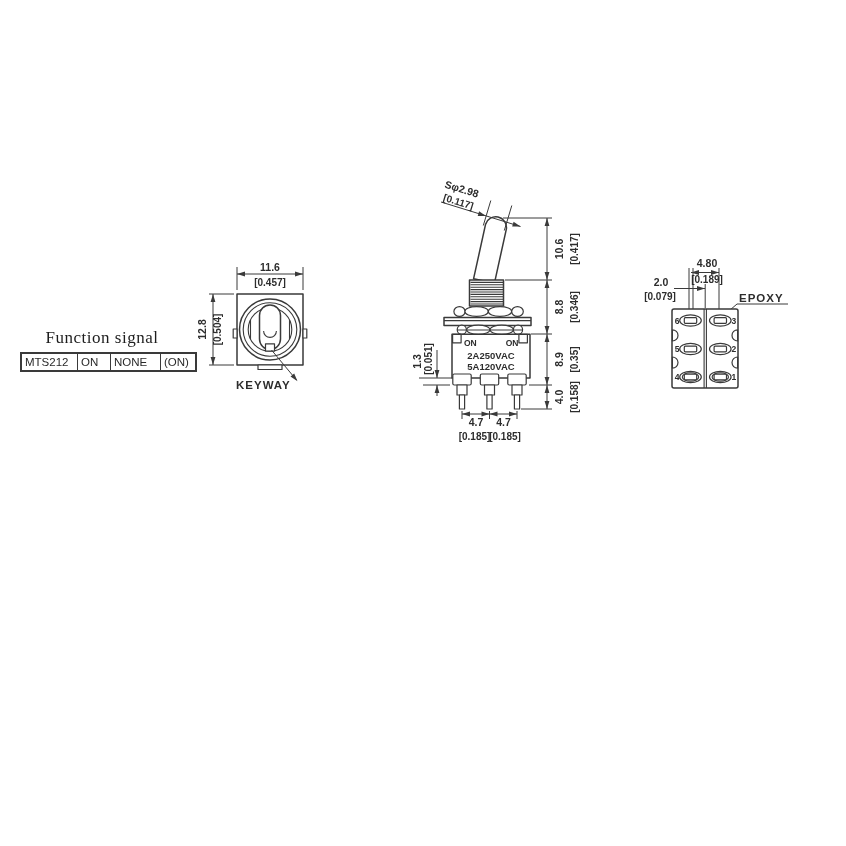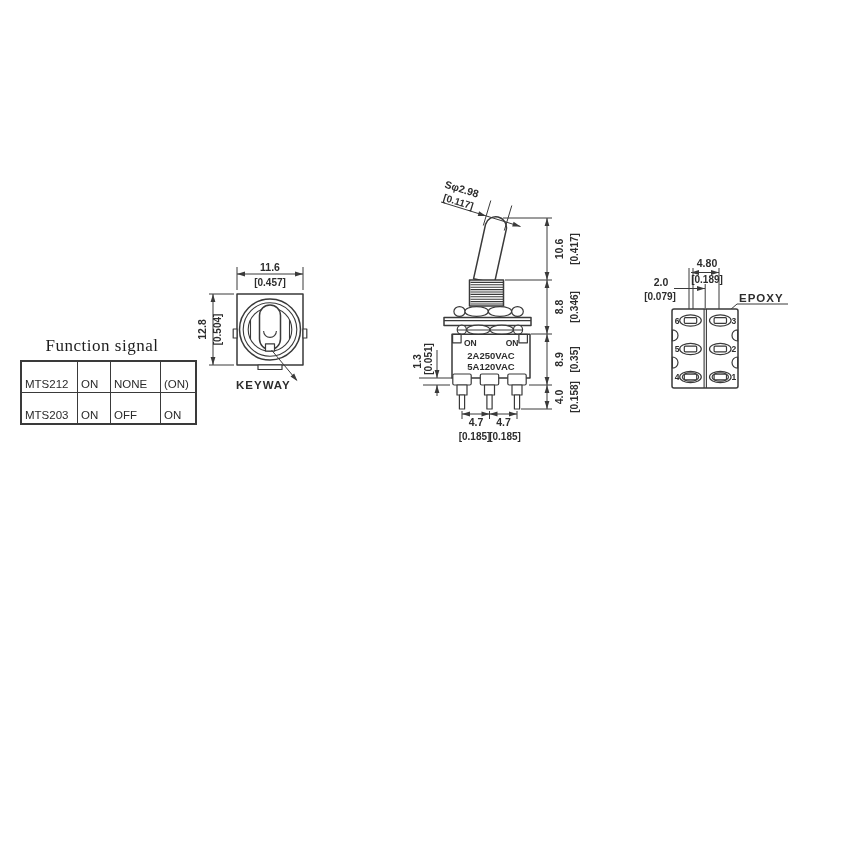--- a/index.html
+++ b/index.html
@@ -12,49 +12,43 @@
   .white2{fill:#ffffff;stroke:#3a3a3a;stroke-width:1.2;stroke-linejoin:round;}
   .dim{stroke:#3a3a3a;fill:none;stroke-width:1;}
   .arr{fill:#3a3a3a;stroke:none;}
   .dimtxt{font:bold 10.5px "Liberation Sans",sans-serif;fill:#2d2d2d;}
   .dimtxt2{font:bold 10px "Liberation Sans",sans-serif;fill:#2d2d2d;}
   .marktxt{font:bold 8.5px "Liberation Sans",sans-serif;fill:#2d2d2d;}
   .rattxt{font:bold 9.5px "Liberation Sans",sans-serif;fill:#2d2d2d;}
   .labtxt{font:bold 11.5px "Liberation Sans",sans-serif;fill:#2d2d2d;letter-spacing:1px;}
   .pintxt{font:bold 8.5px "Liberation Sans",sans-serif;fill:#2d2d2d;}
   .mid{text-anchor:middle;} .end{text-anchor:end;}
-  #fs-block{position:absolute;left:20px;top:336px;width:164px;}
+  #fs-block{position:absolute;left:20px;top:328px;width:164px;}
   #fs-title{font:17px "Liberation Serif",serif;color:#1d1d1d;text-align:center;
             width:100%;line-height:20px;margin-bottom:4px;letter-spacing:0.5px;}
   #fs-table{border-collapse:collapse;width:164px;table-layout:fixed;
             border:2px solid #3a3a3a;}
   #fs-table td{border:1.4px solid #3a3a3a;font:11.5px "Liberation Sans",sans-serif;
-            color:#2a2a2a;height:16px;padding:14px 0 0 3px;white-space:nowrap;overflow:hidden;margin-top:24px;}
+            color:#2a2a2a;height:16px;padding:0 0 0 3px;white-space:nowrap;overflow:hidden;margin-top:24px;}
   .c0{width:52px;} .c1{width:29px;} .c2{width:46px;} .c3{width:31px;}
 </style>
 </head>
 <body>
 
 <div id="canvas">
 
   <div id="fs-block">
     <div id="fs-title">Function signal</div>
     <table id="fs-table">
       <tbody>
           <tr>
         <td class="c0">MTS212</td>
         <td class="c1">ON</td>
         <td class="c2">NONE</td>
         <td class="c3">(ON)</td>
-      </tr>
-      <tr>
-        <td class="c0">MTS203</td>
-        <td class="c1">ON</td>
-        <td class="c2">OFF</td>
-        <td class="c3">ON</td>
       </tr>
     </tbody>
       </table>
   </div>
 
   <svg width="846" height="846" viewBox="0 0 846 846">
 
     <g>
 
       <line class="dim" x1="237" y1="290" x2="237" y2="267"></line>

